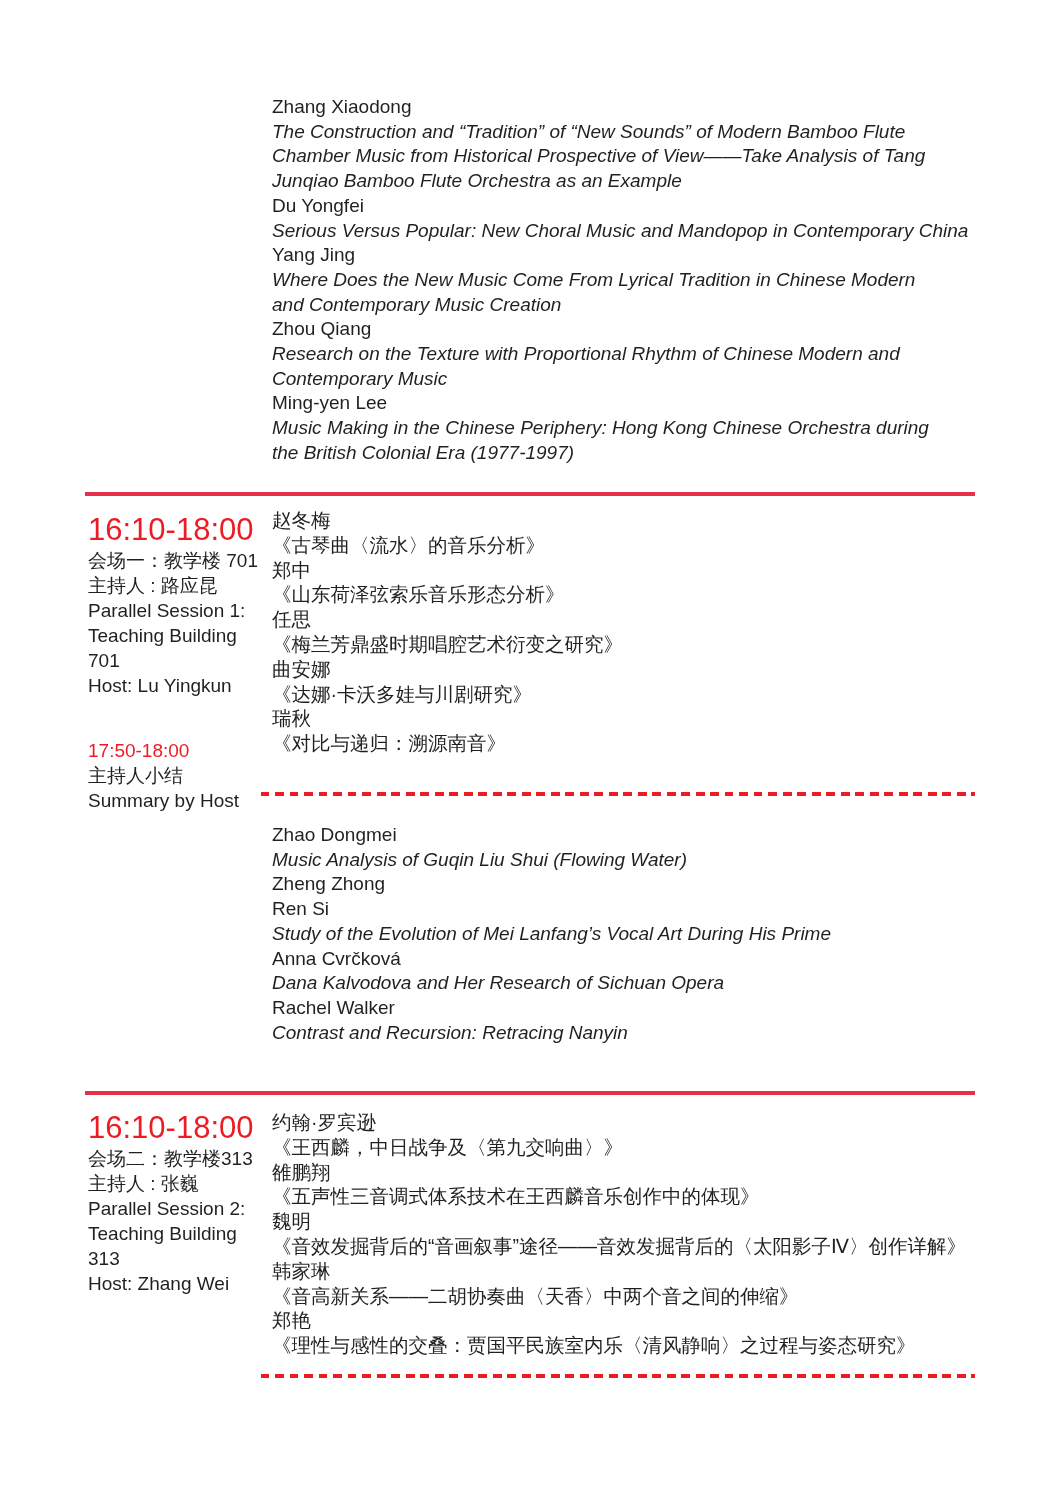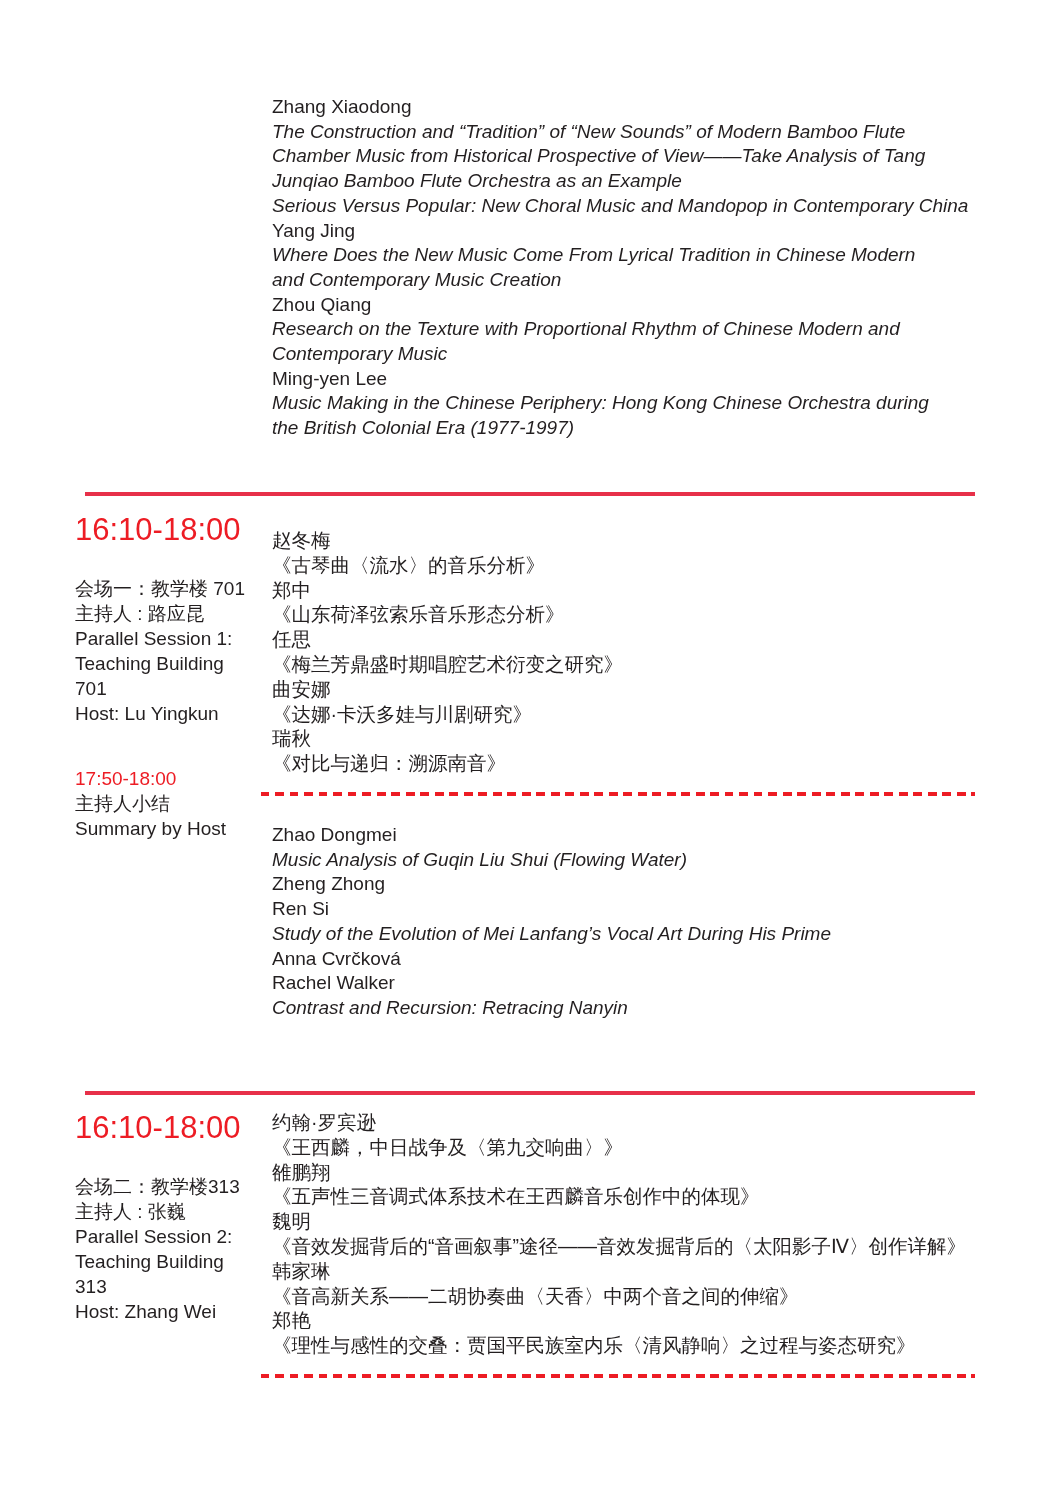--- a/index.html
+++ b/index.html
@@ -9,42 +9,43 @@
   
   .top-block{position:absolute;left:272px;top:95px;width:712px;}
   .top-block p{font-size:19px;line-height:24.7px;}
   .pname{font-weight:normal;}
   .ptitle{font-style:italic;}
   
   .rule{position:absolute;left:85px;width:890px;height:4px;background:#e73049;}
   .dash{position:absolute;left:261px;width:714px;height:4px;
         background:repeating-linear-gradient(to right,#ed1c24 0 8.5px,transparent 8.5px 14.5px);}
   
-  .sidebar{position:absolute;left:75px;width:184px;}
+  .sidebar{position:absolute;left:88px;width:184px;}
   .time{font-size:31px;line-height:36px;color:#ed1c24;white-space:nowrap;}
-  .meta{margin-top:28px;}
+  .meta{margin-top:0;}
   .meta p{font-size:19px;line-height:25px;white-space:nowrap;}
   .summary{margin-top:40px;}
   .summary p{font-size:19px;line-height:25px;}
   .red{color:#ed1c24;}
   
   .papers{position:absolute;left:272px;width:716px;}
   .papers.zh p{font-size:19.5px;line-height:24.8px;}
   .papers.en p{font-size:19px;line-height:24.7px;}
 </style>
 </head>
 <body>
 
 <div class="page">
 
   <section class="top-block">
     <p class="pname">Zhang Xiaodong</p>
     <p class="ptitle">The Construction and “Tradition” of “New Sounds” of Modern Bamboo Flute</p>
     <p class="ptitle">Chamber Music from Historical Prospective of View——Take Analysis of Tang</p>
     <p class="ptitle">Junqiao Bamboo Flute Orchestra as an Example</p>
+    <p class="pname">Du Yongfei</p>
     <p class="ptitle">Serious Versus Popular: New Choral Music and Mandopop in Contemporary China</p>
     <p class="pname">Yang Jing</p>
     <p class="ptitle">Where Does the New Music Come From Lyrical Tradition in Chinese Modern</p>
     <p class="ptitle">and Contemporary Music Creation</p>
     <p class="pname">Zhou Qiang</p>
     <p class="ptitle">Research on the Texture with Proportional  Rhythm of Chinese Modern and</p>
     <p class="ptitle">Contemporary Music</p>
     <p class="pname">Ming-yen Lee</p>
     <p class="ptitle">Music Making in the Chinese Periphery: Hong Kong Chinese Orchestra during</p>
     <p class="ptitle">the British Colonial Era (1977-1997)</p>
@@ -62,21 +63,21 @@
       <p>701</p>
       <p>Host: Lu Yingkun</p>
     </div>
     <div class="summary">
       <p class="red">17:50-18:00</p>
       <p>主持人小结</p>
       <p>Summary by Host</p>
     </div>
   </aside>
 
-  <section class="papers zh" style="top:528px">
+  <section class="papers zh" style="top:508px">
     <p class="pname">赵冬梅</p>
     <p>《古琴曲〈流水〉的音乐分析》</p>
     <p class="pname">郑中</p>
     <p>《山东荷泽弦索乐音乐形态分析》</p>
     <p class="pname">任思</p>
     <p>《梅兰芳鼎盛时期唱腔艺术衍变之研究》</p>
     <p class="pname">曲安娜</p>
     <p>《达娜·卡沃多娃与川剧研究》</p>
     <p class="pname">瑞秋</p>
     <p>《对比与递归：溯源南音》</p>
@@ -84,20 +85,21 @@
 
   <div class="dash" style="top:792px"></div>
 
   <section class="papers en" style="top:823px">
     <p class="pname">Zhao Dongmei</p>
     <p class="ptitle">Music Analysis of Guqin Liu Shui (Flowing Water)</p>
     <p class="pname">Zheng Zhong</p>
     <p class="pname">Ren Si</p>
     <p class="ptitle">Study of the Evolution of Mei Lanfang’s Vocal Art During His Prime</p>
     <p class="pname">Anna Cvrčková</p>
+    <p class="ptitle">Dana Kalvodova and Her Research of Sichuan Opera</p>
     <p class="pname">Rachel Walker</p>
     <p class="ptitle">Contrast and Recursion: Retracing Nanyin</p>
   </section>
 
   <div class="rule" style="top:1091px"></div>
 
   <aside class="sidebar" style="top:1110px">
     <div class="time">16:10-18:00</div>
     <div class="meta">
       <p>会场二：教学楼313</p>

